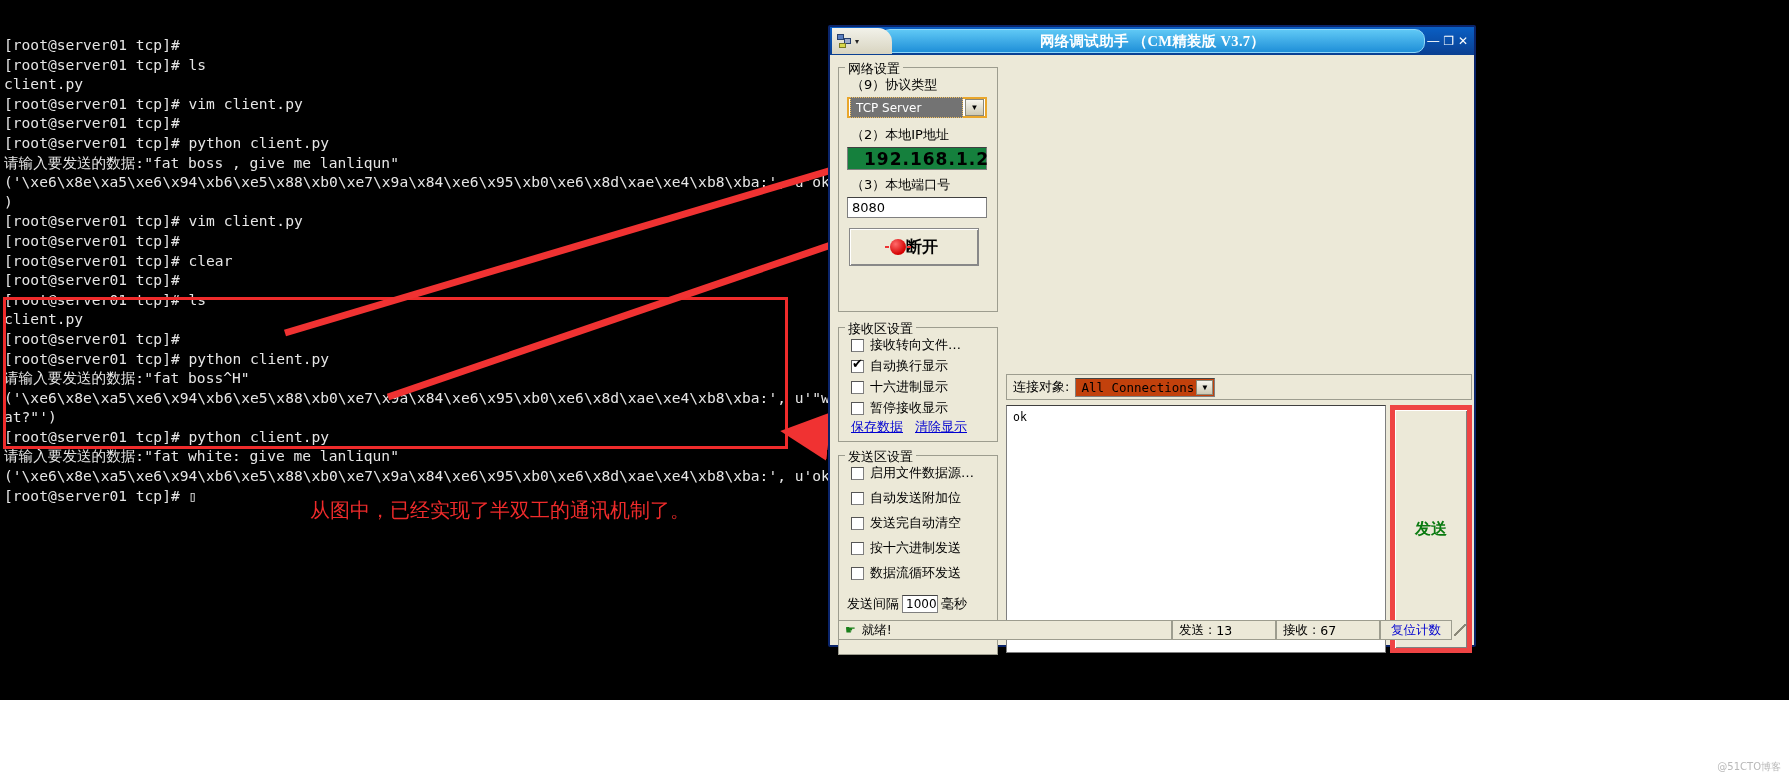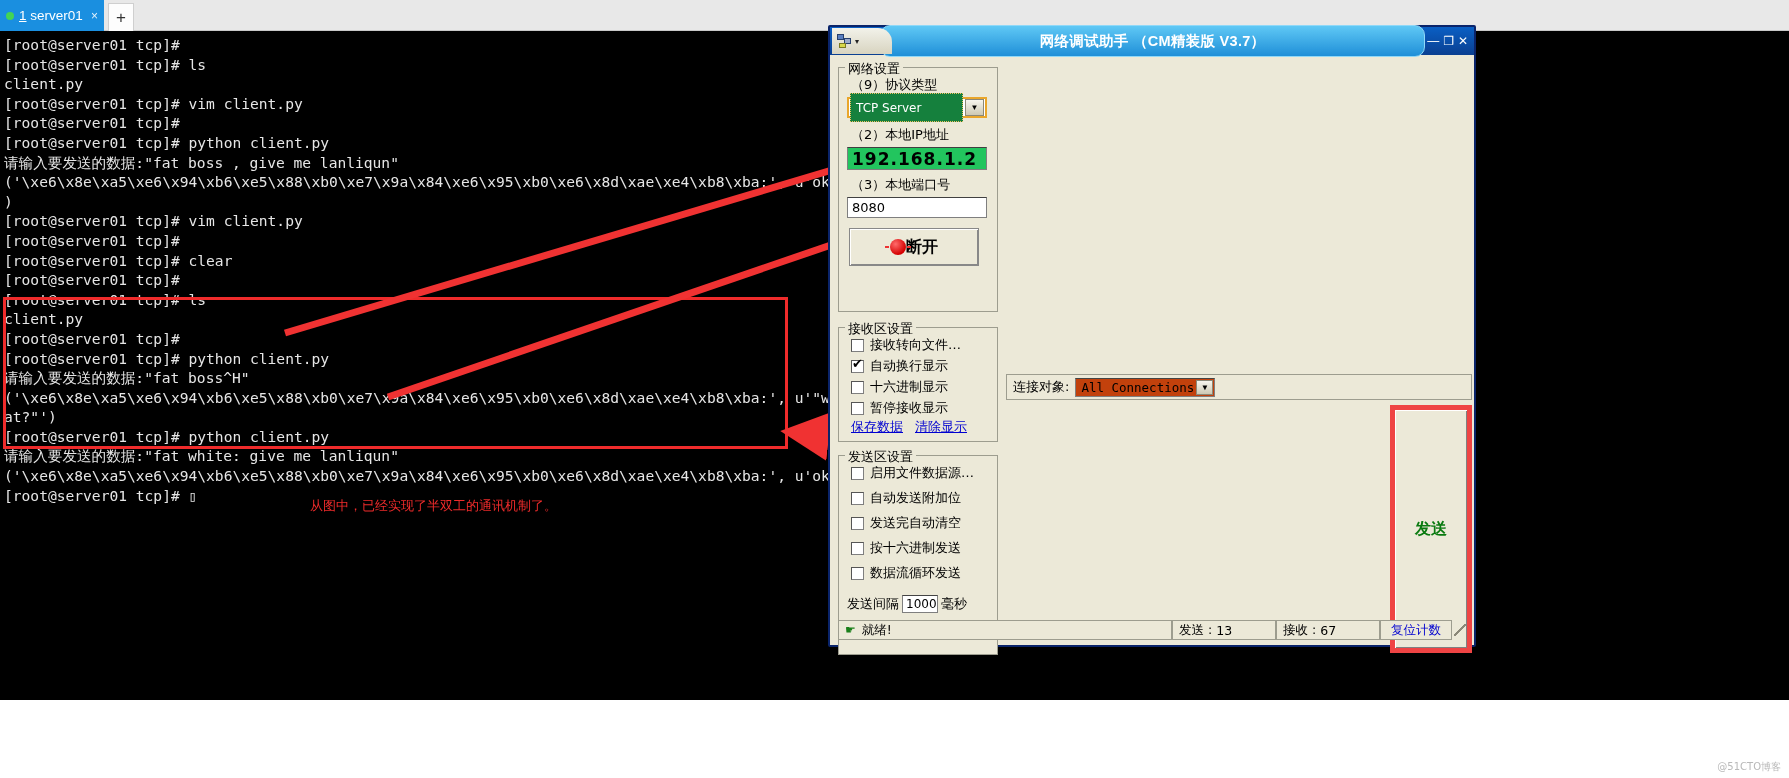--- a/index.html
+++ b/index.html
@@ -52,21 +52,21 @@
   #term-body .l{ height:19.6px; }
 
   
   #hl-box{
     position:absolute; left:3px; top:297px; width:785px; height:152px;
     border:3px solid #ef2b2b;
     pointer-events:none;
   }
   #caption{
     position:absolute; left:310px; top:497px;
-    color:#ef2b2b; font-size:13px;
+    color:#ef2b2b; font-size:20px;
     font-family:"DejaVu Sans","Liberation Sans",sans-serif;
   }
 
   
   #arrows{ position:absolute; left:0; top:0; width:1789px; height:778px; pointer-events:none; }
 
   
   #ndw{
     position:absolute; left:828px; top:25px; width:648px; height:622px;
     background:#ece9d8;
@@ -85,27 +85,27 @@
     display:flex; align-items:center; gap:3px; padding-left:5px;
     position:relative;
   }
   #appicon{ width:15px;height:15px; position:relative; }
   #appicon i{position:absolute;display:block;}
   #appicon .b1{width:7px;height:6px;left:0;top:0;background:#5a7fbf;border:1px solid #26406e}
   #appicon .b2{width:7px;height:6px;left:7px;top:4px;background:#9aa9c9;border:1px solid #26406e}
   #appicon .b3{width:7px;height:5px;left:2px;top:9px;background:#d8d84a;border:1px solid #7a7a22}
   #tl-caret{ font-size:8px; color:#222; }
   #ndw-capbar{
-    flex:1; height:32px; margin:0 2px 0 -12px;
+    flex:1; height:24px; margin:0 2px 0 -12px;
     background:linear-gradient(#5fc8f5,#1f8fd8);
     border:1px solid #8fd8f8;
     border-radius:10px;
     display:flex; align-items:center; justify-content:center;
     color:#fff; font-weight:bold; font-size:14.5px;
-    font-family:Liberation Sans, sans-serif;
+    font-family:Liberation Serif, serif;
     letter-spacing:.3px;
   }
   #ndw-btns{ display:flex; gap:4px; padding-right:6px; color:#fff; font-size:12px; }
   #ndw-btns span{ line-height:1; }
 
   #ndw-inner{ position:absolute; left:4px; top:30px; right:4px; bottom:4px; }
 
   .gbox{
     position:absolute;
     border:1px solid #9d9d8f;
@@ -126,36 +126,36 @@
 
   
   #net-settings{ left:4px; top:10px; width:160px; height:245px; }
   #ns-l1{ position:absolute; left:12px; top:8px; }
   #combo-proto{
     position:absolute; left:8px; top:29px; width:140px; height:21px;
     border:2px solid #e9a62b; background:#fff;
     display:flex; align-items:center;
   }
   #combo-proto .val{
-    flex:1; margin:1px; height:29px; background:#15803d; color:#fff;
+    flex:1; margin:1px; height:21px; background:#737373; color:#fff;
     font-size:12px; display:flex; align-items:center; padding-left:5px;
     font-family:"DejaVu Sans","Liberation Sans",sans-serif;
     border:1px dotted #f0c060;
   }
   #combo-proto .arw{
     width:19px;height:17px;margin:1px;
     background:linear-gradient(#f6f5ee,#cdc9b4);
     border:1px solid #8b8878;
     display:flex;align-items:center;justify-content:center;font-size:8px;
   }
   #ns-l2{ position:absolute; left:12px; top:58px; }
   #ip-field{
     position:absolute; left:8px; top:79px; width:140px; height:23px;
-    background:#22c55e; border:1px solid #7f7f7f; border-top-color:#404040;
-    display:flex; align-items:center; padding-left:4px;
+    background:#15803d; border:1px solid #7f7f7f; border-top-color:#404040;
+    display:flex; align-items:center; padding-left:16px;
     font-size:17px; font-weight:bold; letter-spacing:1px;
     font-family:"DejaVu Sans","Liberation Sans",sans-serif;
   }
   #ns-l3{ position:absolute; left:12px; top:108px; }
   #port-field{
     position:absolute; left:8px; top:129px; width:140px; height:21px;
     background:#fff; border:1px solid #7f7f7f; border-top-color:#404040;
     display:flex; align-items:center; padding-left:4px;
     font-size:13px;
     font-family:"DejaVu Sans","Liberation Sans",sans-serif;
@@ -278,28 +278,20 @@
     position:absolute; right:8px; bottom:4px;
     color:#b9b9b9; font-size:10px;
     font-family:"DejaVu Sans","Liberation Sans",sans-serif;
   }
 </style>
 </head>
 <body>
 
 <div id="term-wrap">
 
-  <div id="tabbar">
-    <div id="tab-active">
-      <span id="tab-dot"></span>
-      <span id="tab-label"><u>1</u> server01</span>
-      <span id="tab-close">×</span>
-    </div>
-    <div id="tab-new">+</div>
-  </div>
 
   <div id="term-body"><div class="l">[root@server01 tcp]#</div><div class="l">[root@server01 tcp]# ls</div><div class="l">client.py</div><div class="l">[root@server01 tcp]# vim client.py</div><div class="l">[root@server01 tcp]#</div><div class="l">[root@server01 tcp]# python client.py</div><div class="l">请输入要发送的数据:"fat boss , give me lanliqun"</div><div class="l">('\xe6\x8e\xa5\xe6\x94\xb6\xe5\x88\xb0\xe7\x9a\x84\xe6\x95\xb0\xe6\x8d\xae\xe4\xb8\xba:', u'ok'</div><div class="l">)</div><div class="l">[root@server01 tcp]# vim client.py</div><div class="l">[root@server01 tcp]#</div><div class="l">[root@server01 tcp]# clear</div><div class="l">[root@server01 tcp]#</div><div class="l">[root@server01 tcp]# ls</div><div class="l">client.py</div><div class="l">[root@server01 tcp]#</div><div class="l">[root@server01 tcp]# python client.py</div><div class="l">请输入要发送的数据:"fat boss^H"</div><div class="l">('\xe6\x8e\xa5\xe6\x94\xb6\xe5\x88\xb0\xe7\x9a\x84\xe6\x95\xb0\xe6\x8d\xae\xe4\xb8\xba:', u'"wh</div><div class="l">at?"')</div><div class="l">[root@server01 tcp]# python client.py</div><div class="l">请输入要发送的数据:"fat white: give me lanliqun"</div><div class="l">('\xe6\x8e\xa5\xe6\x94\xb6\xe5\x88\xb0\xe7\x9a\x84\xe6\x95\xb0\xe6\x8d\xae\xe4\xb8\xba:', u'ok')</div><div class="l">[root@server01 tcp]# ▯</div></div>
 
   <div id="hl-box"></div>
   <div id="caption">从图中，已经实现了半双工的通讯机制了。</div>
 </div>
 
 <svg id="arrows" viewBox="0 0 1789 778">
   <defs>
     <marker id="ah" markerWidth="7" markerHeight="7" refX="5.6" refY="3.5" orient="auto">
@@ -419,20 +411,21 @@
 
 
     <div id="conn-row">
       <span class="lbl">连接对象:</span>
       <div id="conn-combo">
         <span class="v">All Connections</span>
         <span class="arw">▼</span>
       </div>
     </div>
 
+    <div id="send-text">ok</div>
     <div id="btn-send">
       <span class="t">发送</span>
     </div>
 
     <div id="statusbar">
       <div class="sb-cell" id="sb-ready">
         <span id="sb-flag">☛</span>
         <span>就绪!</span>
       </div>
       <div class="sb-cell" id="sb-send">

